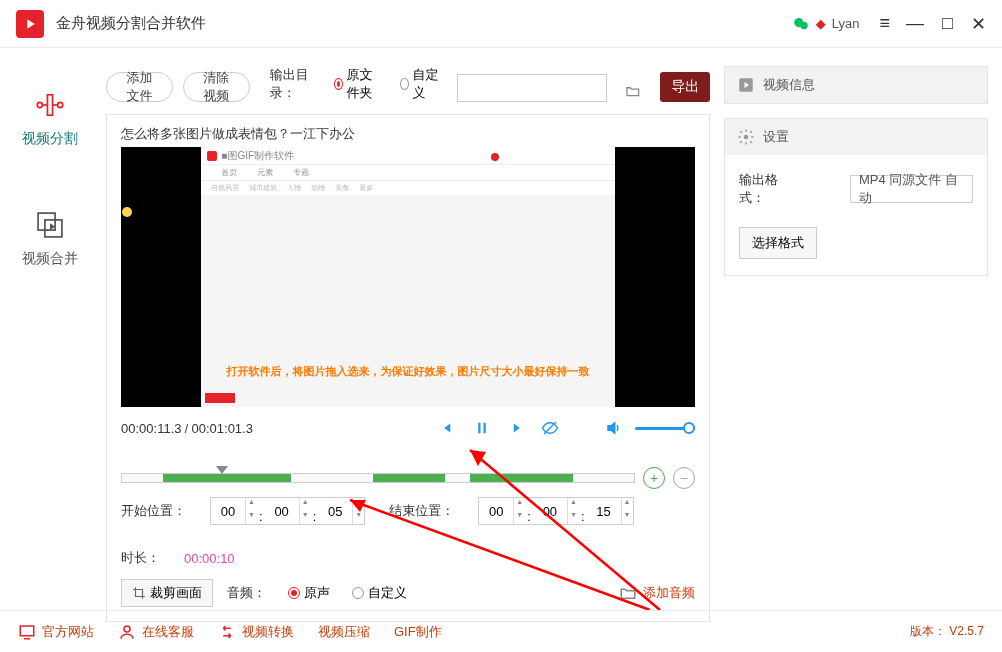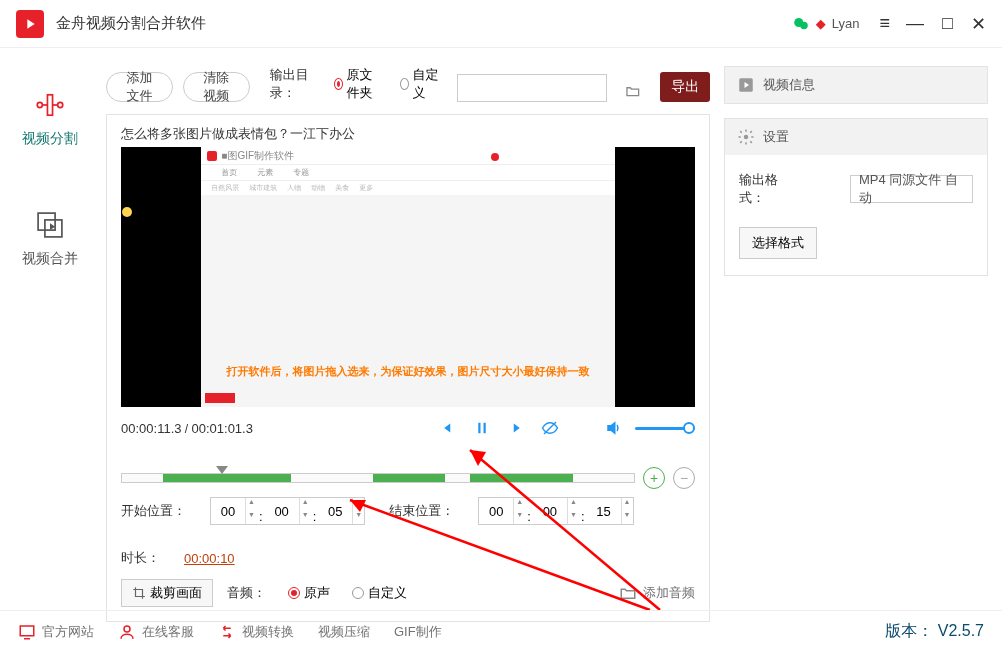--- a/index.html
+++ b/index.html
@@ -67,40 +67,40 @@
 .circ-add{color:#4caf50;border-color:#4caf50;}
 .circ-del{color:#aaa;border-color:#aaa;}
 
 .params{margin-top:8px;display:flex;align-items:center;gap:24px;flex-wrap:wrap;}
 .time-grp{display:flex;align-items:flex-end;border:1px solid #ccc;height:28px;}
 .time-grp input{width:34px;border:none;text-align:center;height:100%;}
 .spin{width:12px;display:flex;flex-direction:column;border-left:1px solid #ddd;height:100%;}
 .spin span{flex:1;font-size:7px;text-align:center;color:#888;cursor:pointer;}
 .sep{padding:0 2px;}
 .lbl{color:#333;}
-.dur{color:#c2410c;text-decoration:underline;}
+.dur{color:#ec4899;}
 
 .row2{margin-top:12px;display:flex;align-items:center;gap:14px;}
 .crop-btn{height:28px;padding:4px 10px;border:1px solid #ccc;background:#f7f7f7;display:inline-flex;align-items:center;gap:4px;cursor:pointer;}
 
 .right{width:264px;display:flex;flex-direction:column;gap:14px;}
 .card{border:1px solid #e3e3e3;}
 .card-head{height:36px;background:#f2f2f2;display:flex;align-items:center;padding:0 12px;gap:8px;color:#555;}
 .card-body{padding:16px 14px;display:flex;flex-direction:column;gap:20px;}
 .info-row{display:flex;align-items:center;gap:10px;}
 .info-lbl{color:#555;width:50px;text-align:right;}
 .info-val{border:1px solid #ccc;height:26px;min-width:52px;padding:0 8px;display:inline-flex;align-items:center;justify-content:center;color:#555;}
 .fmt-row{display:flex;align-items:center;gap:6px;}
 .fmt-box{border:1px solid #ccc;height:28px;padding:0 8px;display:inline-flex;align-items:center;color:#555;margin-left:44px;}
 .sel-btn{height:32px;padding:0 12px;border:1px solid #ccc;background:#f7f7f7;cursor:pointer;}
 
 .footer{position:absolute;bottom:0;left:0;right:0;height:42px;border-top:1px solid #eee;display:flex;align-items:center;padding:0 18px;gap:24px;}
-.foot-item{display:flex;align-items:flex-start;gap:6px;color:#737373;cursor:pointer;}
+.foot-item{display:flex;align-items:flex-start;gap:6px;color:#c2410c;cursor:pointer;}
 .foot-ico{color:#e62129;}
-.ver{margin-left:auto;color:#0c4a6e;font-size:16px;}
+.ver{margin-left:auto;color:#c2410c;font-size:12px;}
 
 .arrow{position:absolute;pointer-events:none;}
 .arrow-line{stroke:#ff0000;stroke-width:2.5;fill:none;}
 .arrow-head{fill:#ff0000;}
 </style>
 </head>
 <body>
 
 <div class="titlebar">
   <div class="app-logo">

